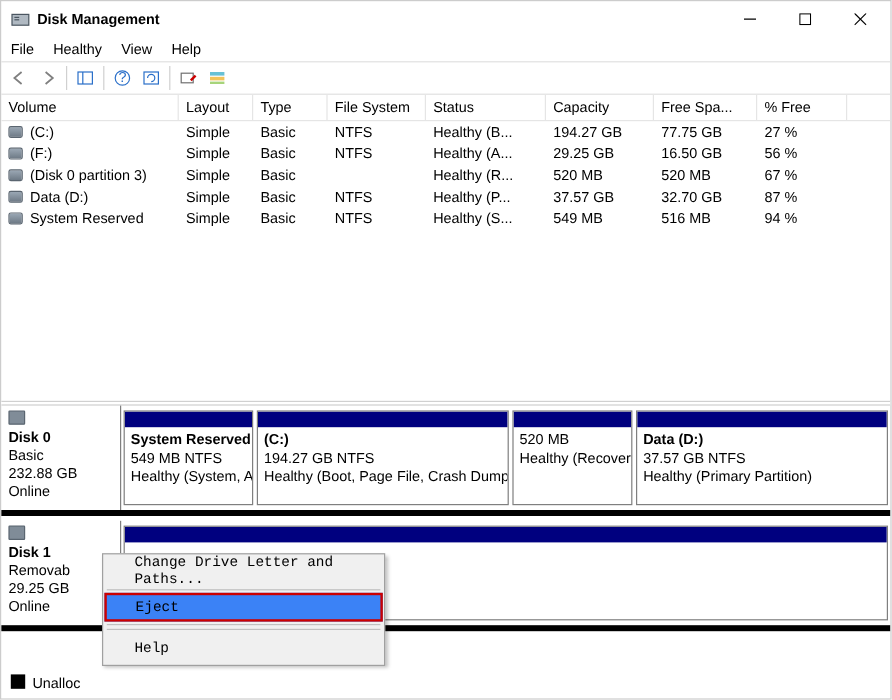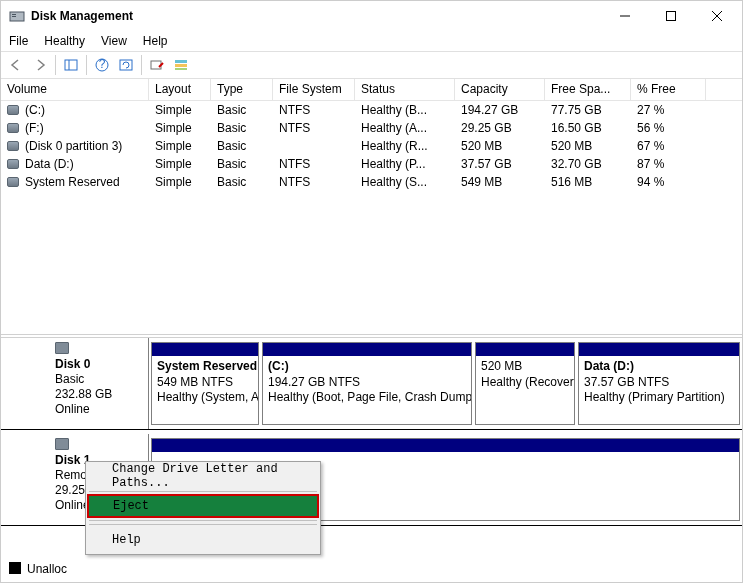--- a/index.html
+++ b/index.html
@@ -18,34 +18,34 @@
 .toolbar .sep { width:1px; height:20px; background:#d0d0d0; margin:0 2px; }
 .toolbar .tbtn svg { width:16px; height:16px; }
 .listhdr { display:flex; height:22px; border-bottom:1px solid #e5e5e5; }
 .listhdr .col { border-right:1px solid #e5e5e5; padding:3px 6px; white-space:nowrap; overflow:hidden; text-overflow:ellipsis; }
 .listrow { display:flex; height:18px; align-items:center; }
 .listrow .cell { padding:1px 6px; white-space:nowrap; overflow:hidden; text-overflow:ellipsis; display:flex; align-items:center; gap:4px; }
 .volicon { width:12px; height:10px; background:linear-gradient(#9aa7b4,#6e7a86); border:1px solid #5a6570; border-radius:2px; margin-right:2px; flex-shrink:0; }
 .c0{width:148px}.c1{width:62px}.c2{width:62px}.c3{width:82px}.c4{width:100px}.c5{width:90px}.c6{width:86px}.c7{width:75px}
 .splitbar { height:4px; background:#fff; border-top:1px solid #d0d0d0; border-bottom:1px solid #d0d0d0; }
 .graphpane { }
-.diskrow { display:flex; border-bottom:1px solid #000000;padding-left:48px; }
+.diskrow { display:flex; border-bottom:5px solid #000000; }
 .diskinfo { width:100px; padding:4px 6px; border-right:1px solid #7f7f7f; display:flex; flex-direction:column; gap:1px; }
 .diskicon { width:14px; height:12px; background:#808c98; margin-bottom:2px; border:1px solid #5a6570; border-radius:1px; }
 .diskinfo .dname { font-weight:bold; }
 .partstrip { flex:1; display:flex; padding:4px 2px; gap:3px; }
 .part { border:1px solid #7f7f7f; display:flex; flex-direction:column; overflow:hidden; }
 .part .phdr { height:13px; background:#00007f; }
 .part .pbody { padding:3px 5px; line-height:1.3; font-size:11.5px; white-space:nowrap; overflow:hidden; }
 .part .pbody .pname { font-weight:bold; }
 .legend { position:absolute; bottom:6px; left:8px; display:flex; align-items:flex-start; gap:6px; }
 .legsw { width:12px; height:12px; background:#000; }
 .ctxmenu { position:absolute; background:#f0f0f0; border:1px solid #a0a0a0; box-shadow:2px 2px 3px rgba(0,0,0,0.25); padding:2px; width:236px; }
 .ctxmenu .mitem { height:24px; display:flex; align-items:center; padding:0 24px;font-family:Liberation Mono, monospace; }
-.ctxmenu .mitem.hl { background:#15803d; border:2px solid #cc0000; margin:-1px; }
+.ctxmenu .mitem.hl { background:#3b82f6; border:2px solid #cc0000; margin:-1px; }
 .ctxmenu .msep { height:1px; background:#c0c0c0; margin:3px 1px; }
 .upperpane { height:255px; overflow:hidden; }
 </style>
 </head>
 <body>
 
 <div class="titlebar">
   <span class="appicon">
     <svg viewBox="0 0 16 16">
         <rect x="1" y="4" width="14" height="9" fill="#b0b9c2" stroke="#4a5560"></rect>

